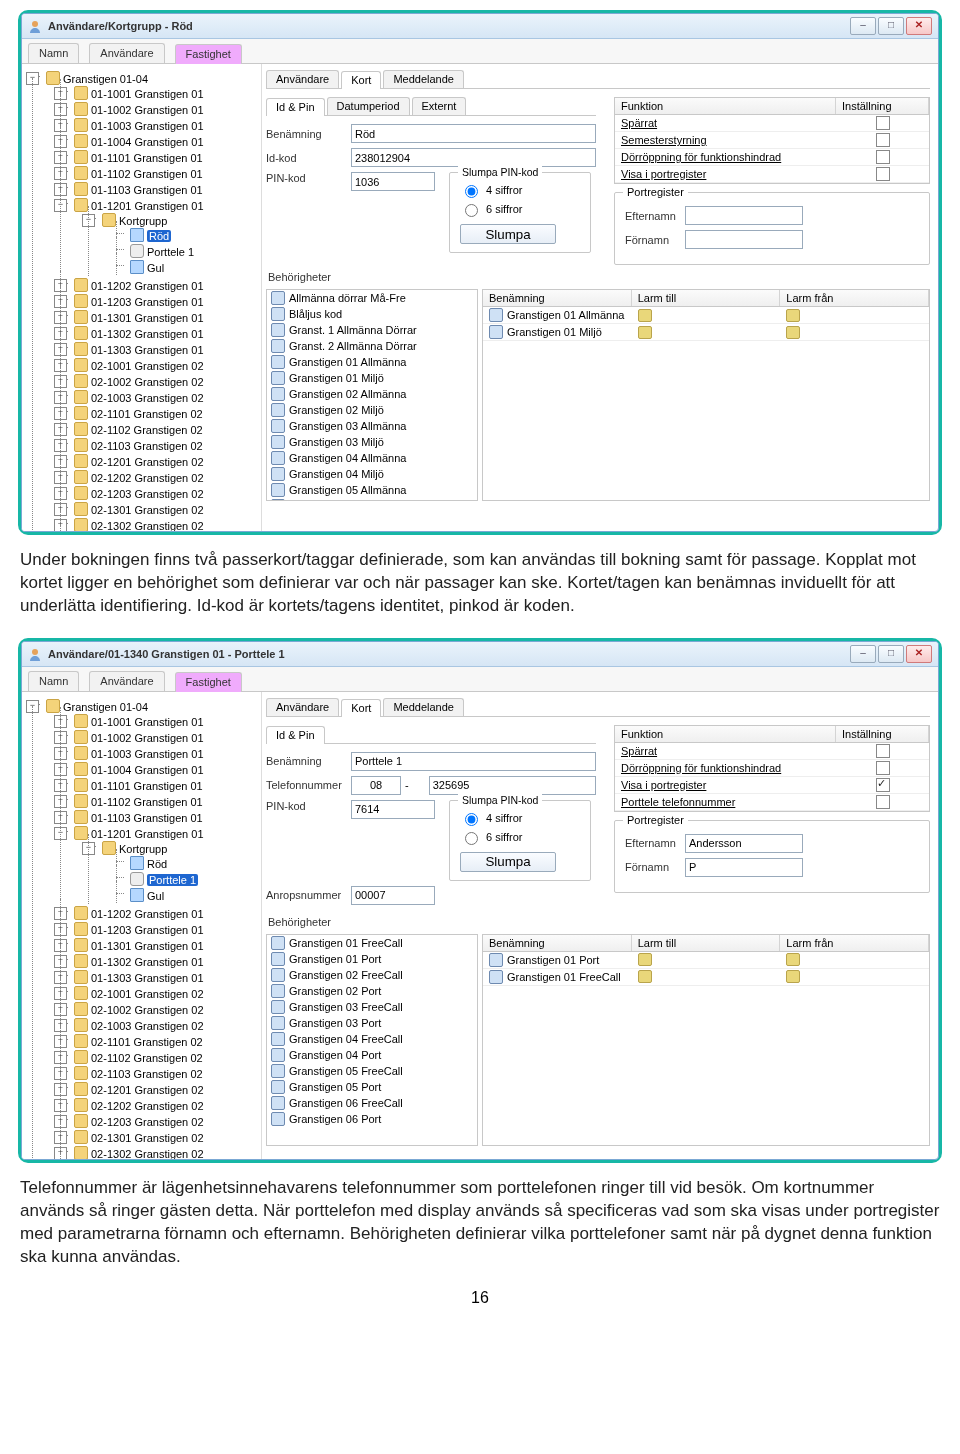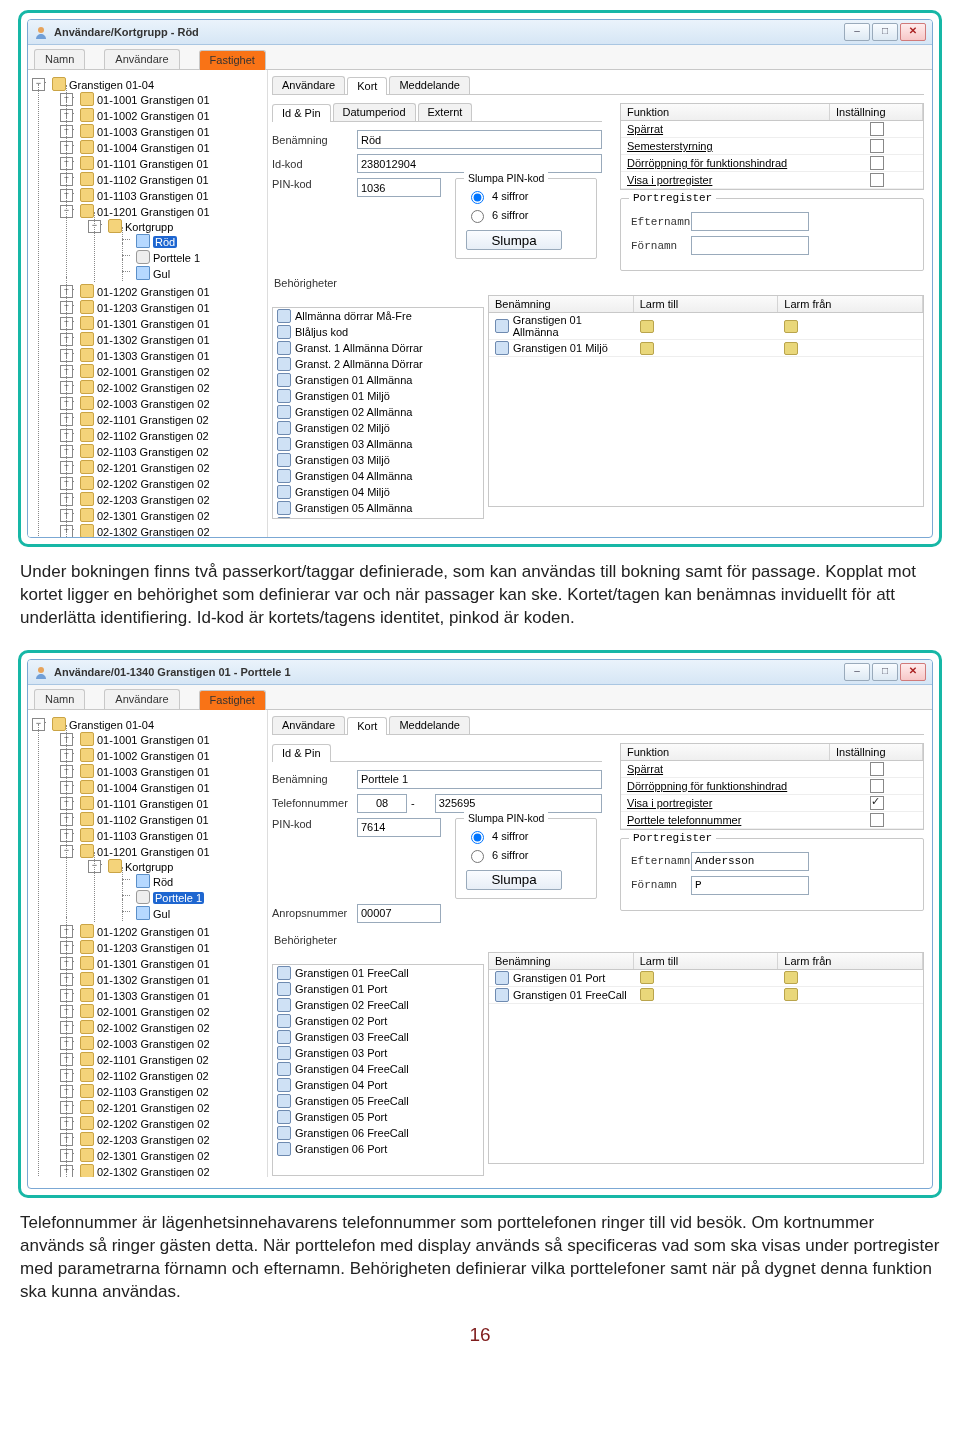--- a/index.html
+++ b/index.html
@@ -1,27 +1,27 @@
 <!DOCTYPE html>
 <html><head>
 <meta charset="utf-8">
 <style>
   body { font-family: Arial, Helvetica, sans-serif; font-size: 11px; background:#fff; margin:0; padding:10px 18px 30px; color:#000; }
-  .shot-wrap { border:3px solid #17b7a6; border-radius:10px; padding:6px; margin-bottom:14px; background:#fff; }
+  .shot-wrap { border:3px solid #17b7a6; border-radius:10px; padding:0; margin-bottom:14px; background:#fff; }
   .win { border:1px solid #7ba8d4; border-radius:4px; overflow:hidden; background:#fff; }
   .titlebar { display:flex; align-items:center; gap:6px; padding:3px 6px; background:linear-gradient(#eaf3fb,#d6e6f5); border-bottom:1px solid #a9c6e2; }
   .titlebar .ticon { width:14px; height:14px; border-radius:2px; display:inline-block; }
   .titlebar .ticon svg { width:14px; height:14px; }
   .titlebar .title { flex:1; font-weight:bold; color:#333; }
   .winbtns { display:flex; gap:2px; }
   .winbtn { width:24px; height:16px; border:1px solid #9ab; border-radius:2px; background:linear-gradient(#f9fcff,#dde9f3); font-size:10px; line-height:14px; text-align:center; color:#556; }
   .winbtn.close { border-color:#d07a7a; color:#a22; background:linear-gradient(#ffecec,#f7c8c8); font-weight:bold; }
-  .tabbar { display:flex; border-bottom:1px solid #c8c8c8; background:#f7f7f7; padding:4px 6px 0; gap:19px; }
+  .tabbar { display:flex; border-bottom:1px solid #c8c8c8; background:#f7f7f7; padding:4px 6px 0; gap:10px; }
   .tab { padding:3px 10px 4px; border:1px solid #c8c8c8; border-bottom:none; border-radius:3px 3px 0 0; background:#f2f2f2; color:#333; }
-  .tab.active { background:#f97316; position:relative; top:1px; }
+  .tab.active { background:#f0abfc; position:relative; top:1px; }
   .content { display:flex; }
   .sidebar { width:225px; border-right:1px solid #ddd; padding:6px 4px 6px 10px; background:#fff; max-height:455px; overflow:hidden; }
   .tree ul { list-style:none; margin:0; padding-left:14px; }
   .tree > ul { padding-left:0; }
   .tree li { position:relative; padding:1px 0 1px 14px; white-space:nowrap; }
   .tree li::before { content:""; position:absolute; left:0; top:0.55em; width:8px; height:1px; border-top:1px dotted #888; }
   .tree li::after { content:""; position:absolute; left:0; top:-6px; bottom:0; width:1px; border-left:1px dotted #888; }
   .tree > ul > li::after { top:8px; }
   .tree .exp { position:absolute; left:-6px; top:2px; width:11px; height:11px; border:1px solid #888; background:#fff; font-size:9px; line-height:9px; text-align:center; color:#444; }
   .tree .icon { display:inline-block; width:12px; height:12px; vertical-align:-2px; margin-right:3px; }
@@ -47,34 +47,34 @@
   .col-right { flex:1; }
   .table-like { border:1px solid #c8c8c8; background:#fff; }
   .table-like .hdr { display:flex; background:linear-gradient(#fbfbfb,#efefef); border-bottom:1px solid #c8c8c8; }
   .table-like .hdr > div { padding:2px 6px; border-right:1px solid #d4d4d4; flex:1; }
   .table-like .row { display:flex; border-bottom:1px solid #eee; }
   .table-like .row > div { padding:1px 6px; flex:1; display:flex; align-items:center; gap:4px;text-decoration:underline; }
   .chk { width:12px; height:12px; border:1px solid #888; display:inline-block; background:#fff; position:relative; }
   .chk.on::after { content:"✓"; position:absolute; left:0; top:-2px; font-size:11px; color:#222; }
   .miniic { width:12px; height:11px; display:inline-block; background:#e9d77a; border:1px solid #b9a44c; border-radius:2px; }
   .permsplit { display:flex; gap:4px; margin-top:6px; }
-  .permlist { width:210px; border:1px solid #c8c8c8; background:#fff; height:210px; overflow:hidden;margin-top:12px; }
+  .permlist { width:210px; border:1px solid #c8c8c8; background:#fff; height:210px; overflow:hidden; }
   .permlist .item { padding:1px 4px; display:flex; align-items:center; gap:4px; }
   .permic { width:12px; height:12px; display:inline-block; border:1px solid #6e8ab0; background:#cfe1f5; border-radius:2px; }
   .permtable { flex:1; border:1px solid #c8c8c8; background:#fff; height:210px; overflow:hidden; }
   .permtable .hdr { display:flex; background:linear-gradient(#fbfbfb,#efefef); border-bottom:1px solid #c8c8c8; }
   .permtable .hdr > div { flex:1; padding:2px 6px; border-right:1px solid #d4d4d4; }
   .permtable .row { display:flex; border-bottom:1px solid #eee; }
   .permtable .row > div { flex:1; padding:1px 6px; display:flex; align-items:center; gap:4px; }
-  .portreg { border:1px solid #c8c8c8; border-radius:2px; padding:8px 10px 10px; margin-top:8px; position:relative;font-family:Liberation Mono, monospace; }
+  .portreg { border:1px solid #c8c8c8; border-radius:2px; padding:8px 10px 10px; margin-top:8px; position:relative; }
   .portreg .legend { position:absolute; top:-7px; left:8px; background:#fff; padding:0 4px; }
   .portreg .frow label { width:60px; }
   .portreg .frow input { width:110px; flex:none; }
   .prose { font-size:17px; line-height:1.35; color:#222; margin:10px 2px 20px; }
-  .pagefoot { text-align:center; font-size:19px; color:#7f1d1d; margin-top:18px; }
+  .pagefoot { text-align:center; font-size:16px; color:#000000; margin-top:18px; }
   .section-label { font-size:11px; color:#333; margin:6px 0 2px 2px; }
 </style>
 </head>
 <body>
 
 <div class="shot-wrap">
   <div class="win">
     <div class="titlebar">
       <span class="ticon">
         <svg viewBox="0 0 14 14">

